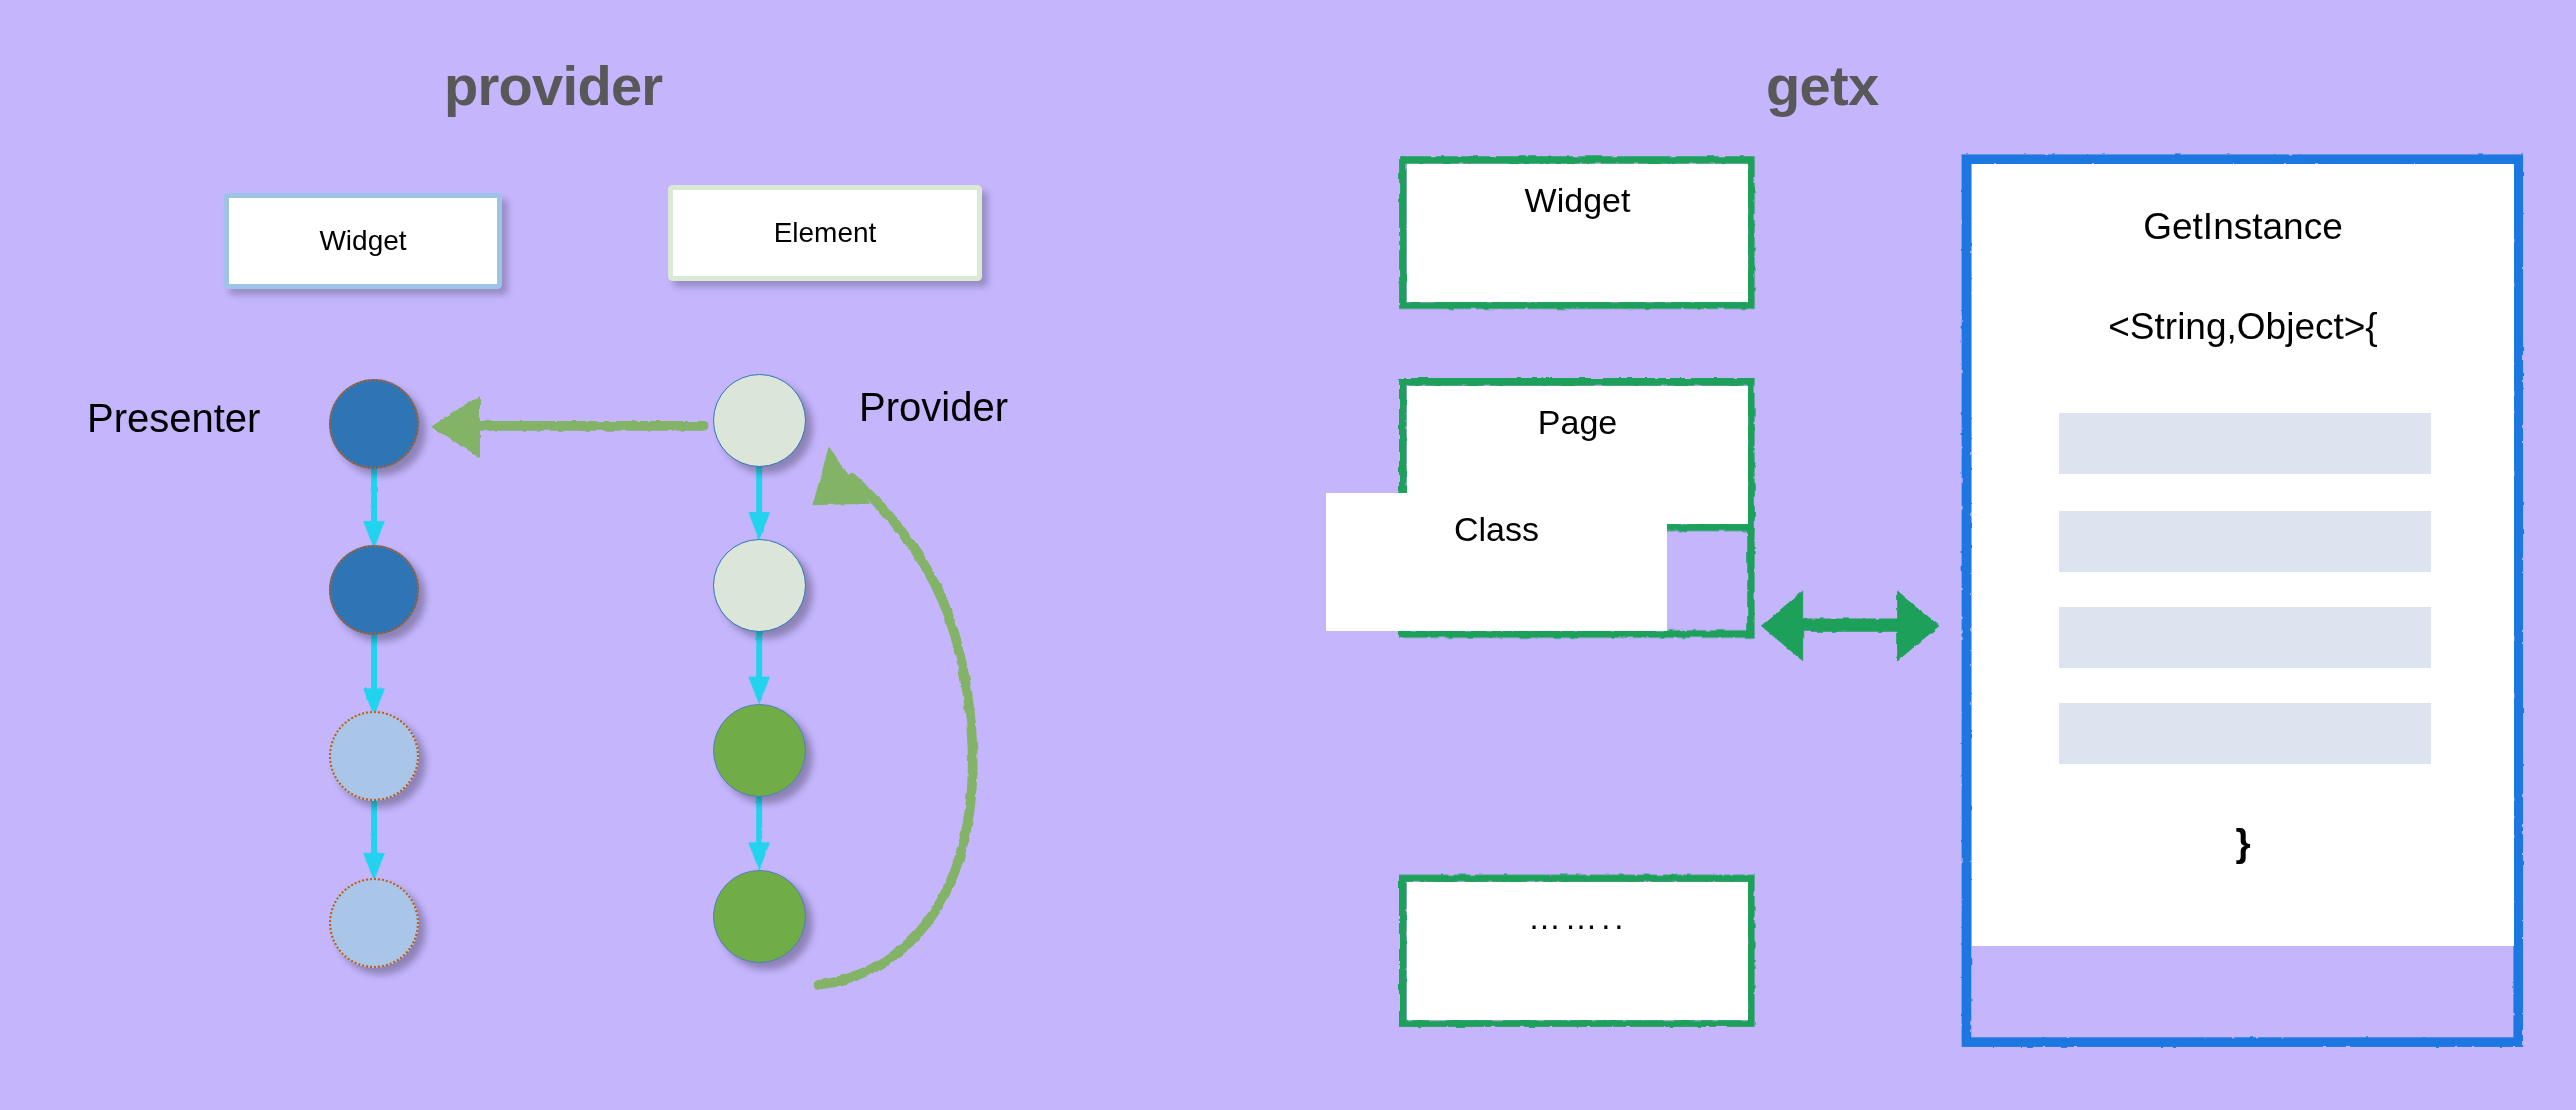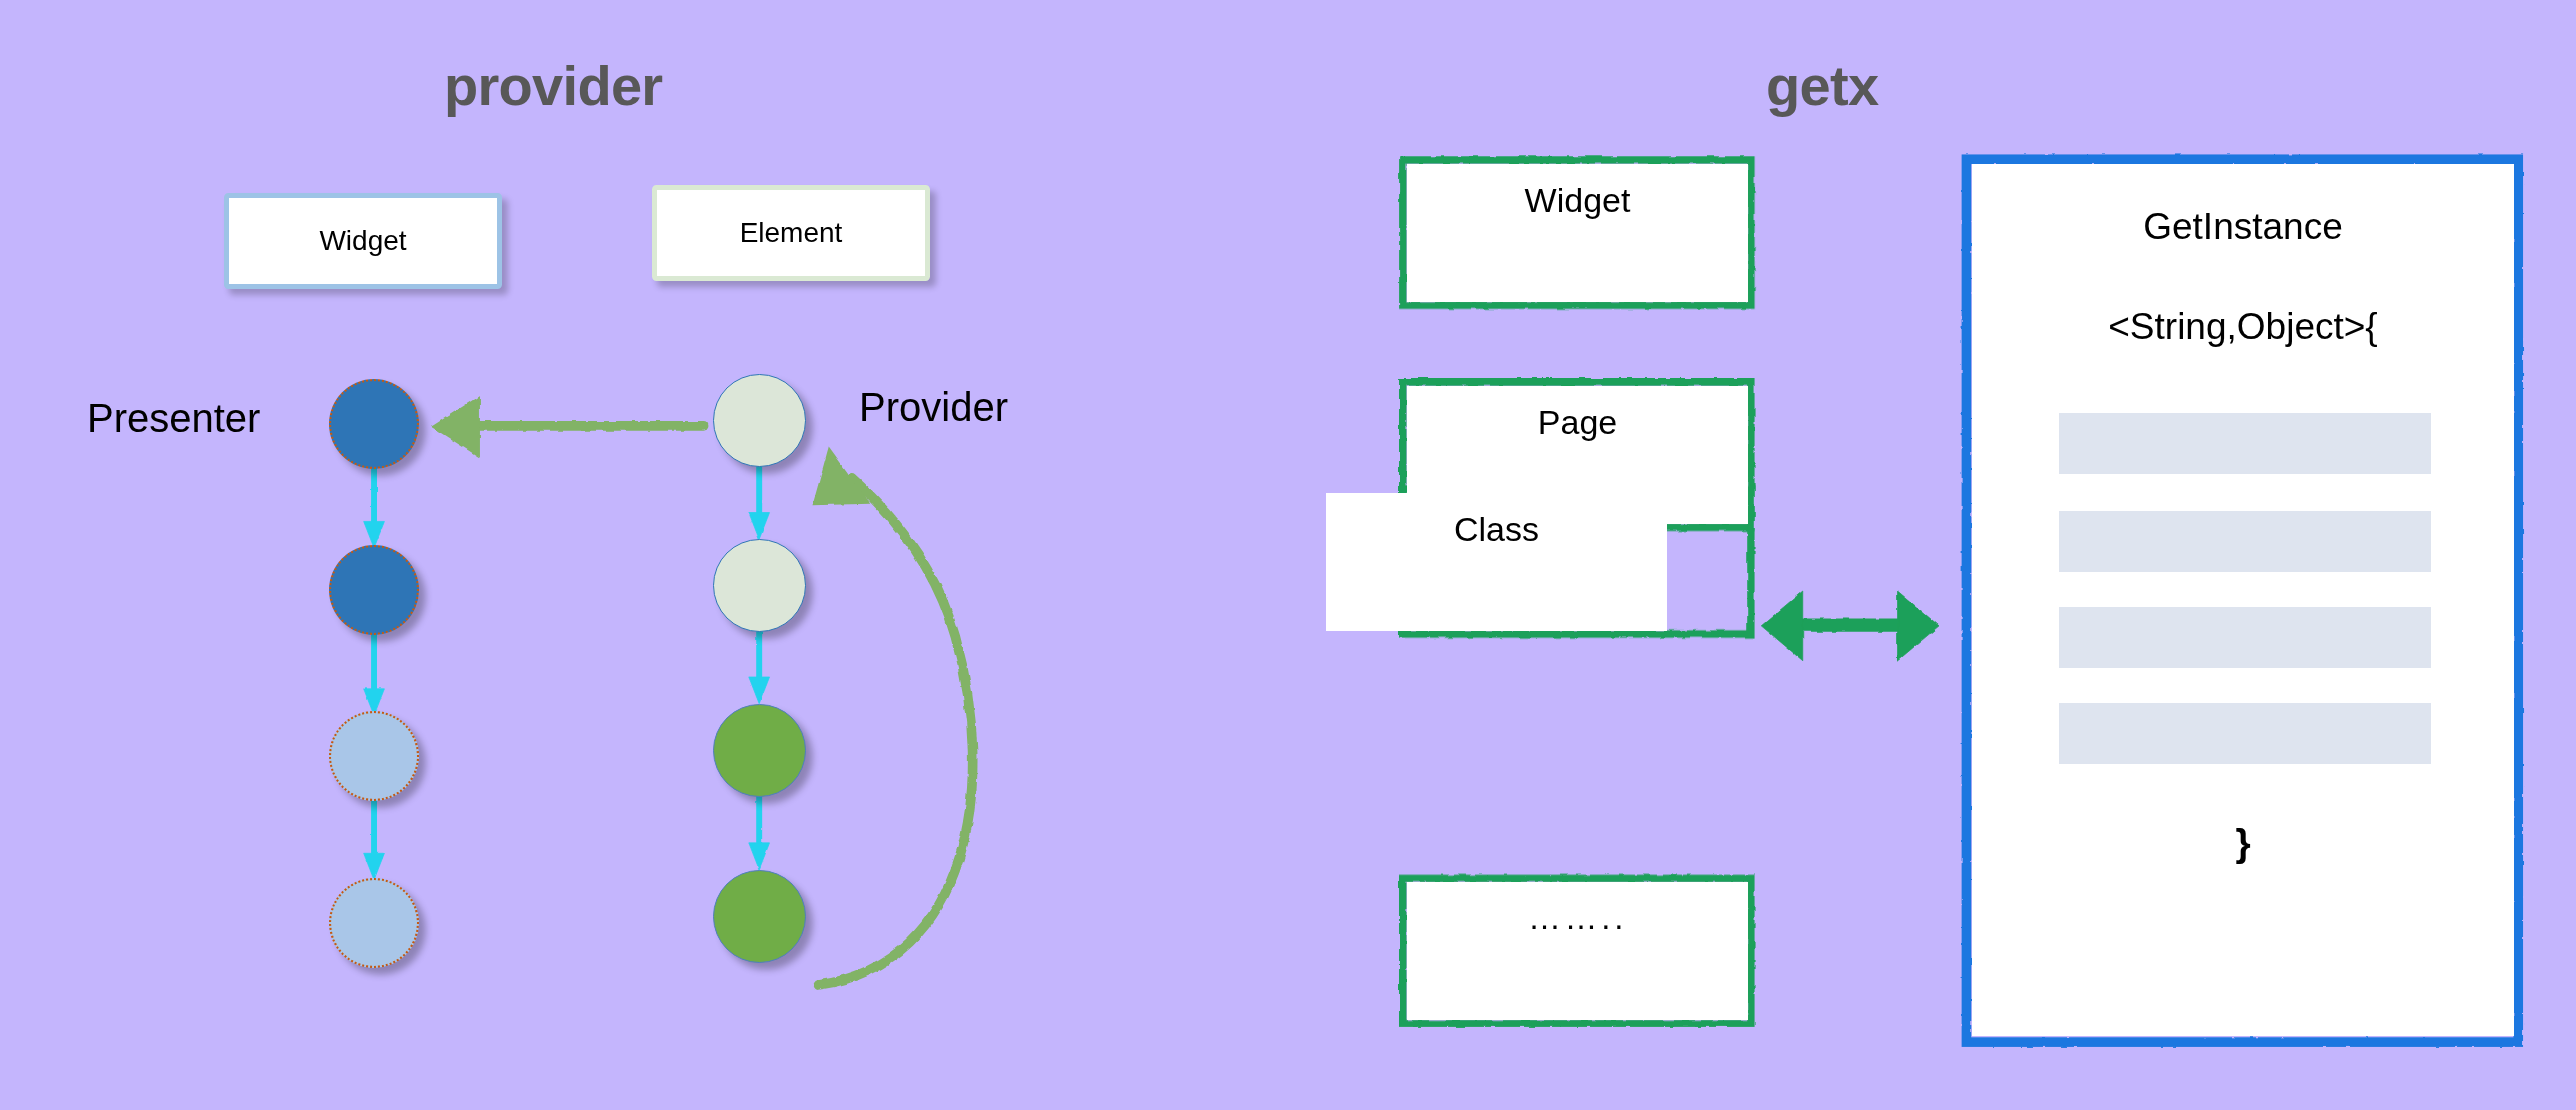--- a/index.html
+++ b/index.html
@@ -204,21 +204,21 @@
       <rect x="2655" y="215" width="745" height="1192" fill="none" stroke="#1F77E0" stroke-width="13"></rect>
     </g>
   </svg>
 
   <div class="section-title" style="left:444px; top:58px;">provider</div>
 
   <div class="soft-box widget" style="left:224px; top:193px; width:278px; height:96px;">
     <span class="label">Widget</span>
   </div>
 
-  <div class="soft-box element" style="left:652px; top:185px; width:278px; height:96px;">
+  <div class="soft-box element" style="left:668px; top:185px; width:314px; height:96px;">
     <span class="label">Element</span>
   </div>
 
   <div class="node-label" style="left:87px; top:398px;">Presenter</div>
 
   <div class="node dark-blue" style="left:329px; top:379px; width:90px; height:90px;"></div>
   <div class="node dark-blue" style="left:329px; top:545px; width:90px; height:90px;"></div>
   <div class="node light-blue" style="left:329px; top:711px; width:90px; height:90px;"></div>
   <div class="node light-blue" style="left:329px; top:878px; width:90px; height:90px;"></div>
 
@@ -240,21 +240,21 @@
   </div>
 
   <div class="rough-box" style="left:1326px; top:493px; width:341px; height:138px;">
     <span class="label">Class</span>
   </div>
 
   <div class="rough-box" style="left:1407px; top:882px; width:341px; height:138px;">
     <span class="label dots">……..</span>
   </div>
 
-  <div class="panel" style="left:1972px; top:164px; width:542px; height:872px;">
+  <div class="panel" style="left:1972px; top:164px; width:542px; height:782px;">
 
     <div class="panel-title" style="top:44px;">GetInstance</div>
 
     <div class="panel-title" style="top:144px;">&lt;String,Object&gt;{</div>
 
     <div class="panel-row" style="left:87px; top:249px; width:372px; height:61px;"></div>
     <div class="panel-row" style="left:87px; top:347px; width:372px; height:61px;"></div>
     <div class="panel-row" style="left:87px; top:443px; width:372px; height:61px;"></div>
     <div class="panel-row" style="left:87px; top:539px; width:372px; height:61px;"></div>
 

